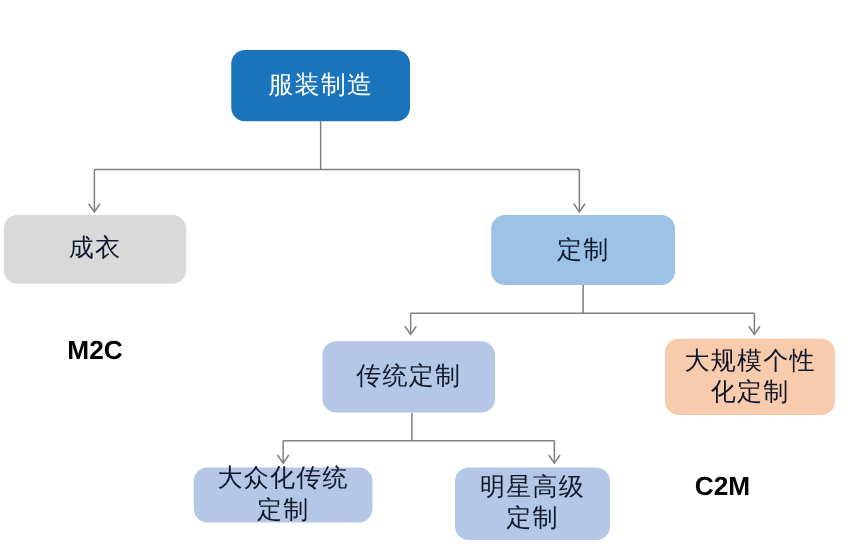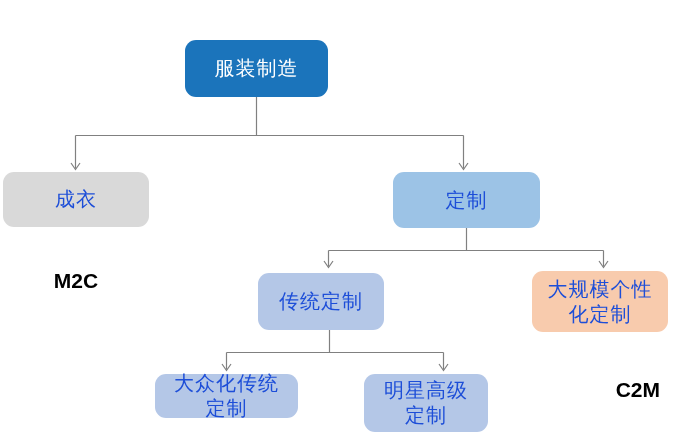--- a/index.html
+++ b/index.html
@@ -23,42 +23,42 @@
   }
   .node {
     position: absolute;
     border-radius: 11px;
     display: flex;
     align-items: center;
     justify-content: center;
     text-align: center;
     font-size: 20px;
     letter-spacing: 1px;
-    color: #1d4ed8;
+    color: #0f172a;
     white-space: pre-line;
     line-height: 1.25;
     box-sizing: border-box;
   }
   .node-root      { left: 185px; top: 40px;  width: 143px; height: 57px; color:#ffffff; }
   .node-chengyi   { left: 3px;   top: 172px; width: 146px; height: 55px; }
   .node-dingzhi   { left: 393px; top: 172px; width: 147px; height: 56px; }
-  .node-chuantong { left: 258px; top: 273px; width: 126px; height: 57px; }
+  .node-chuantong { left: 258px; top: 273px; width: 138px; height: 57px; }
   .node-daguimo   { left: 532px; top: 271px; width: 136px; height: 61px; }
   .node-dazhong   { left: 155px; top: 374px; width: 143px; height: 44px; }
   .node-mingxing  { left: 364px; top: 374px; width: 124px; height: 58px; }
   .caption {
     position: absolute;
     text-align: center;
     font-size: 21px;
     font-weight: bold;
     color: #000000;
     margin-top: 40px;
   }
   .caption-m2c { left: 3px;   top: 229px; width: 146px; }
-  .caption-c2m { left: 524px; top: 338px; width: 136px; text-align: right; }
+  .caption-c2m { left: 510px; top: 338px; width: 136px; }
 </style>
 </head>
 <body>
 
 <div class="canvas">
 
   <svg class="connectors" width="679" height="441" viewBox="0 0 679 441">
     <g fill="none" stroke-width="1.2" stroke="#808080">
 
       <path d="M256.5,97 V135.5 M75.5,135.5 H463.5 M75.5,135.5 V168.5 M463.5,135.5 V168.5"></path>

